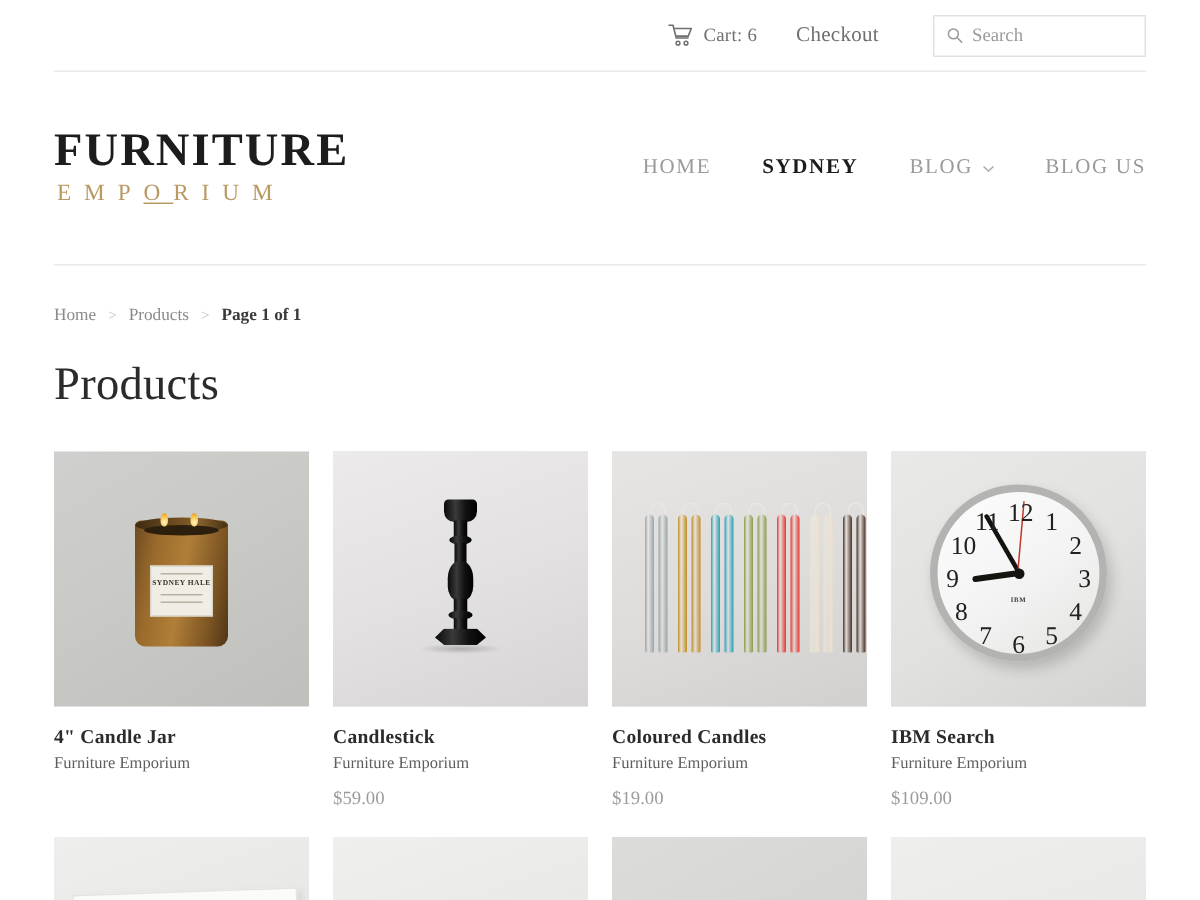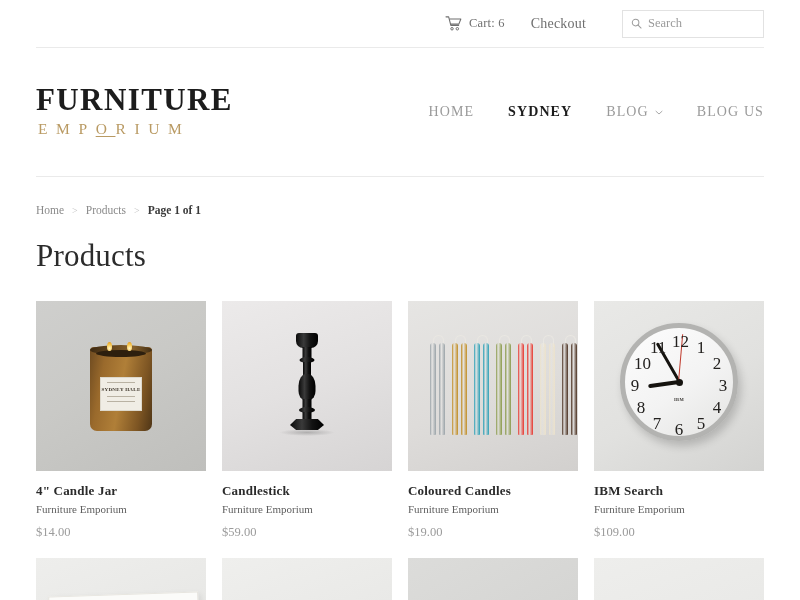--- a/index.html
+++ b/index.html
@@ -311,21 +311,20 @@
           <div class="jar-label">
             <i></i>
               <b>SYDNEY HALE</b>
               <i></i>
               <i></i>
           </div>
         </div>
       </div>
       <div class="p-title">4" Candle Jar</div>
       <div class="p-vendor">Furniture Emporium</div>
-      <div class="p-price">$14.00</div>
     </div>
 
     <div class="card">
       <div class="thumb">
         <div class="scene bg-stick">
           <div class="stick-stem s1"></div>
           <div class="stick-stem s2"></div>
           <div class="stick-stem s3"></div>
           <div class="stick-stem s4"></div>
           <div class="stick-stem s5"></div>

